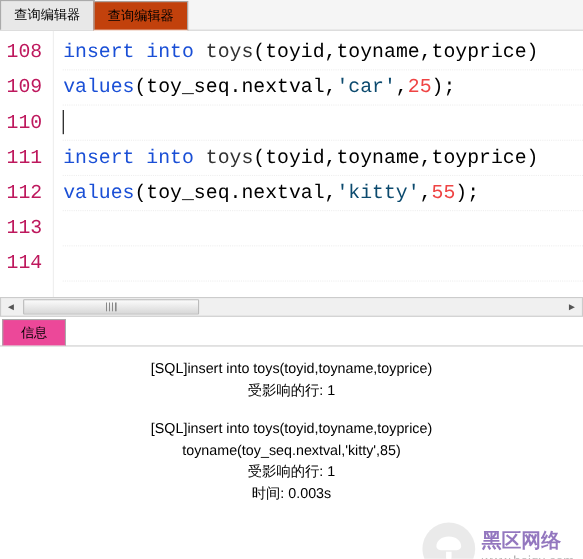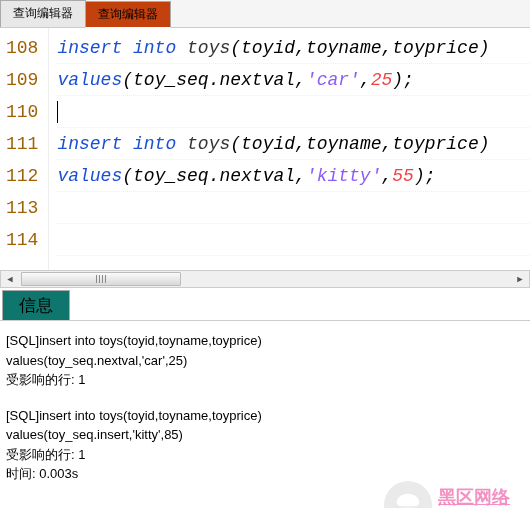--- a/index.html
+++ b/index.html
@@ -3,47 +3,47 @@
 <meta charset="utf-8">
 <style>
 * { margin: 0; padding: 0; box-sizing: border-box; }
 body { font-family: "Microsoft YaHei", Arial, sans-serif; font-size: 13px; background: #fff; width: 530px; height: 508px; overflow: hidden; position: relative; }
 
 .tabs-top { display: flex; border-bottom: 1px solid #ccc; background: #f5f5f5; }
 .tab { padding: 4px 12px; border: 1px solid #aaa; border-bottom: none; background: #e8e8e8; font-size: 12px; cursor: pointer; margin-right: -1px; }
 .tab.active { background: #c2410c; border-bottom: 1px solid #fff; position: relative; top: 1px; }
 
 .editor { font-family: Consolas, "Courier New", monospace; font-size: 18px; display: flex; height: 242px; overflow: hidden; background: #fff; }
-.gutter { color: #a16207; text-align: right; padding: 4px 10px 4px 6px; border-right: 1px solid #eee; user-select: none; }
+.gutter { color: #be185d; text-align: right; padding: 4px 10px 4px 6px; border-right: 1px solid #eee; user-select: none; }
 .gutter div { height: 32px; line-height: 32px; }
 .code { padding: 4px 0 4px 8px; flex: 1; position: relative; }
-.code .line { height: 32px; line-height: 32px; white-space: pre; border-bottom: 1px dotted #eee; font-style: italic; }
+.code .line { height: 32px; line-height: 32px; white-space: pre; border-bottom: 1px dotted #eee; }
 .kw { color: #1a4fd6; }
 .fn { color: #333; }
-.str { color: #8b5cf6; margin-top: 16px; }
+.str { color: #0c4a6e; margin-top: 16px; }
 .num { color: #ef4444; }
 .cursor-caret { display:inline-block; width:1px; height:22px; background:#000; vertical-align:middle; }
 
 .scrollbar-h { height: 18px; border: 1px solid #ccc; background: #f0f0f0; display: flex; align-items: center; }
 .sb-btn { width: 18px; height: 16px; display:flex; align-items:center; justify-content:center; font-size:9px; color:#555; }
 .sb-track { flex:1; position:relative; height:16px; }
 .sb-thumb { position:absolute; left:2px; top:1px; height:14px; width:160px; background: linear-gradient(#fafafa,#d8d8d8); border:1px solid #bbb; border-radius:1px; display:flex; align-items:center; justify-content:center; }
 .sb-grip { width:10px; height:8px; background: repeating-linear-gradient(90deg,#888,#888 1px,transparent 1px,transparent 3px); }
 
 .tabs-bottom { display: flex; border-bottom: 1px solid #ccc; margin-top: 2px; }
-.tab-b { padding: 3px 16px; border: 1px solid #aaa; border-bottom: none; background: #0f766e; font-size: 17px; cursor: pointer; margin-left: 2px; }
+.tab-b { padding: 3px 16px; border: 1px solid #aaa; border-bottom: none; background: #ec4899; font-size: 12px; cursor: pointer; margin-left: 2px; }
 
 .output { padding: 10px 6px; font-size: 13px; line-height: 1.5; font-family: "Microsoft YaHei", Arial, sans-serif; position: relative; height: 216px; }
-.output-block { margin-bottom: 16px; }
+.output-block { margin-bottom: 16px; text-align: center; }
 
 .watermark { position:absolute; right:8px; bottom:8px; display:flex; align-items:center; opacity:0.6; }
 .wm-logo { width:48px; height:48px; border-radius:50%; background:#ddd; display:flex; align-items:center; justify-content:center; margin-right:6px; }
 .wm-logo svg { width:30px; height:30px; }
 .wm-text { color:#666; font-size:12px; line-height:1.2; }
-.wm-text .big { font-size:18px; font-weight:bold; color:#ec4899;text-decoration:underline; }
+.wm-text .big { font-size:18px; font-weight:bold; color:#4c1d95; }
 </style>
 </head>
 <body>
 
 <div class="tabs-top">
   <div class="tab">查询编辑器</div>
   <div class="tab active">查询编辑器</div>
 </div>
 
 <div class="editor">
@@ -77,26 +77,25 @@
   <div class="sb-btn">►</div>
 </div>
 
 <div class="tabs-bottom">
   <div class="tab-b">信息</div>
 </div>
 
 <div class="output">
   <div class="output-block">
     <div>[SQL]insert into toys(toyid,toyname,toyprice)</div>
-    <div>values(toy_seq.nextval,'car',25)</div>
     <div>受影响的行: 1</div>
   </div>
   <div class="output-block">
     <div>[SQL]insert into toys(toyid,toyname,toyprice)</div>
-    <div>values(toy_seq.insert,'kitty',85)</div>
+    <div>toyname(toy_seq.nextval,'kitty',85)</div>
     <div>受影响的行: 1</div>
     <div>时间: 0.003s</div>
   </div>
 
   <div class="watermark">
     <div class="wm-logo">
       <svg viewBox="0 0 24 24">
           <path fill="#fff" d="M12 3C7 3 3 6 3 10c0 2 2 3 4 3h10c2 0 4-1 4-3 0-4-4-7-9-7zm-2 11v4c0 1.5 1 3 2 3s2-1.5 2-3v-4h-4z"></path>
         </svg>
     </div>

